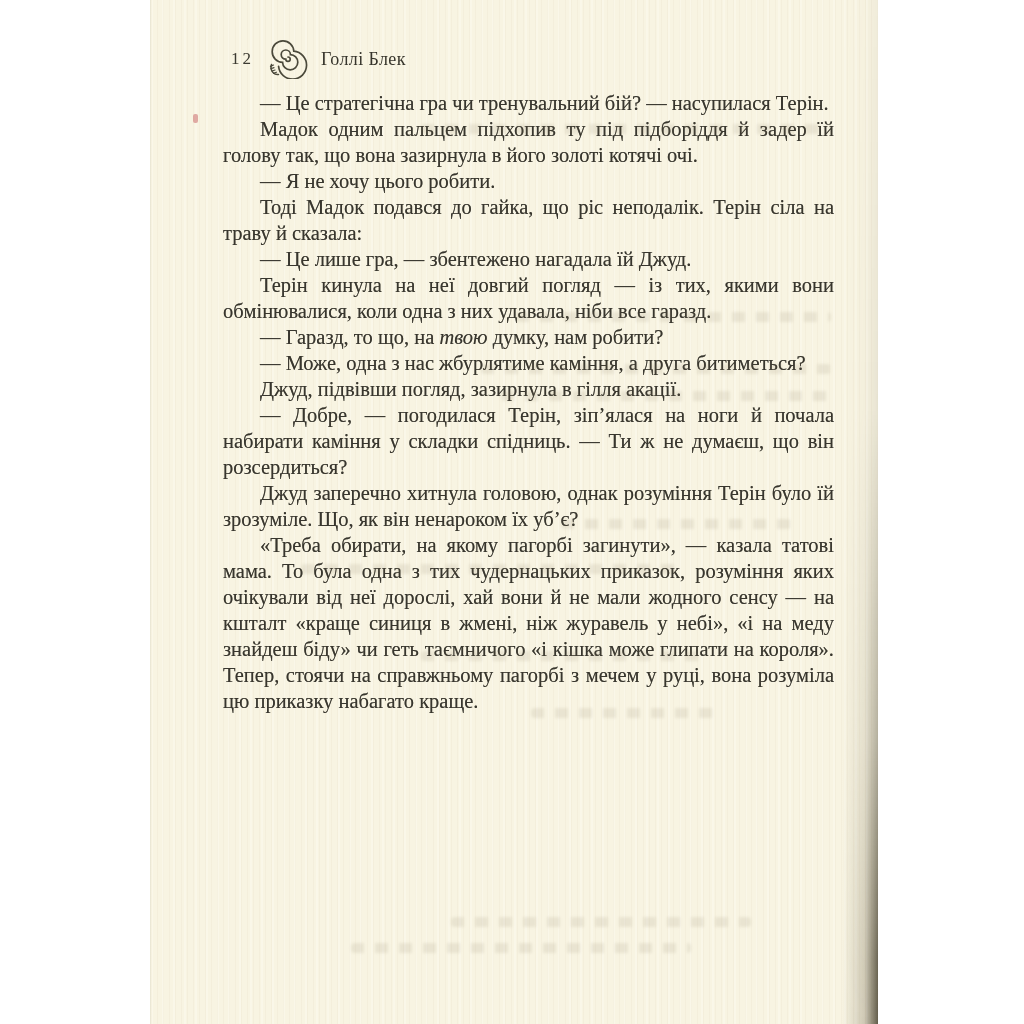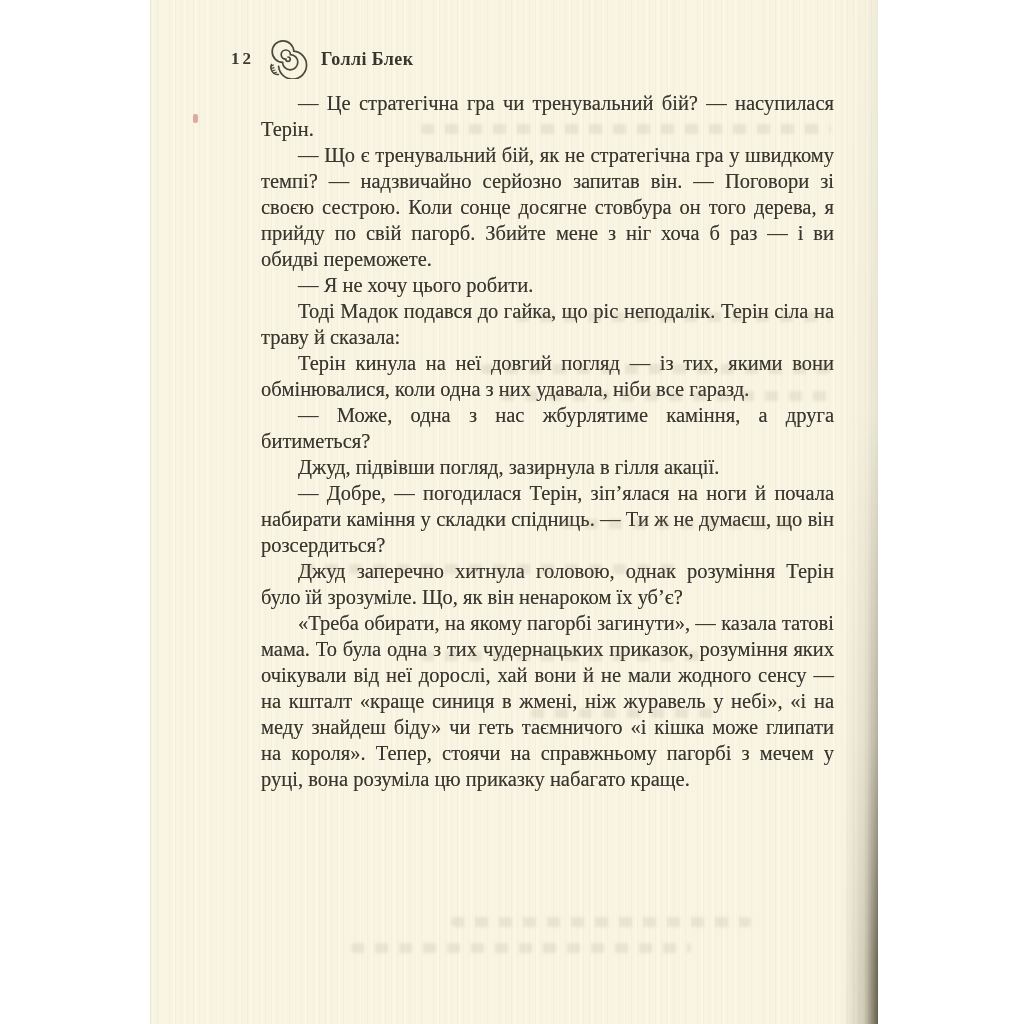--- a/index.html
+++ b/index.html
@@ -33,21 +33,20 @@
     mask-image: linear-gradient(to bottom, rgba(0,0,0,0.05) 0%, rgba(0,0,0,0.10) 40%, rgba(0,0,0,0.45) 72%, rgba(0,0,0,0.95) 94%, #000 100%);
     pointer-events: none;
   }
   .header {
     position: absolute;
     left: 80px; top: 38px;
     height: 42px;
     display: flex;
     align-items: center;
     color: #3a382f;
-    font-weight: bold;
   }
   .page-number {
     font-size: 17px;
     letter-spacing: 3px;
     margin-right: 12px;
     color: #3c3a31;
   }
   .ornament {
     width: 42px; height: 40px;
     margin-right: 13px;
@@ -62,21 +61,20 @@
   }
   .body-text {
     position: absolute;
     left: 72px; right: 44px;
     top: 90px;
     font-size: 20.5px;
     line-height: 26px;
     text-align: justify;
     color: #38362e;
     text-shadow: 0 0 0.5px rgba(56,54,46,0.55);
-    margin-left: 38px;
   }
   .body-text p {
     margin: 0;
     text-indent: 37px;
   }
   .body-text em {
     font-style: italic;
   }
   .ghost {
     position: absolute;
@@ -110,24 +108,26 @@
           <path d="M22 18 a2.2 2.2 0 1 1 -2.2 2.2 a4.6 4.6 0 1 1 4.6 -4.6 a7.6 7.6 0 1 1 -7.8 7.8 a10.8 10.8 0 1 1 11.2 -11.2 a14 14 0 1 1 -15.2 15.2" stroke="#4b493b" stroke-width="1.7" stroke-linecap="round"></path>
           <path d="M7.5 26 l-3 1.4 M8 28.6 l-3.2 1.1 M9 31 l-3 1 M10.4 33.2 l-2.8 1.2" stroke="#4b493b" stroke-width="1.2" stroke-linecap="round"></path>
           <path d="M5.5 25.5 q-1.5 4.5 1.5 8 q2.5 2.6 5.5 2" stroke="#4b493b" stroke-width="1.5" stroke-linecap="round"></path>
         </svg>
       </span>
       <span class="author">Голлі Блек</span>
     </div>
 
     <div class="body-text">
       <p>— Це стратегічна гра чи тренувальний бій? — насупилася Терін.</p>
-      <p>— Що є тренувальний бій, як не стратегічна гра у швидкому темпі? — надзвичайно серйозно запитав він. — Поговори зі своєю сестрою. Коли сонце досягне стовбура он того дерева, я прийду по свій пагорб. Збийте мене з ніг хоча б раз — і ви обидві переможете.</p>
+      <p>Мадок одним пальцем підхопив ту під підборіддя й задер їй голову так, що вона зазирнула в його золоті котячі очі.</p>
       <p>— Я не хочу цього робити.</p>
       <p>Тоді Мадок подався до гайка, що ріс неподалік. Терін сіла на траву й сказала:</p>
+      <p>— Це лише гра, — збентежено нагадала їй Джуд.</p>
       <p>Терін кинула на неї довгий погляд — із тих, якими вони обмінювалися, коли одна з них удавала, ніби все гаразд.</p>
+      <p><span>— Гаразд, то що, на </span><em>твою</em><span> думку, нам робити?</span></p>
       <p>— Може, одна з нас жбурлятиме каміння, а друга битиметься?</p>
       <p>Джуд, підвівши погляд, зазирнула в гілля акації.</p>
       <p>— Добре, — погодилася Терін, зіп’ялася на ноги й почала набирати каміння у складки спідниць. — Ти ж не думаєш, що він розсердиться?</p>
       <p>Джуд заперечно хитнула головою, однак розуміння Терін було їй зрозуміле. Що, як він ненароком їх уб’є?</p>
       <p>«Треба обирати, на якому пагорбі загинути», — казала татові мама. То була одна з тих чудернацьких приказок, розуміння яких очікували від неї дорослі, хай вони й не мали жодного сенсу — на кшталт «краще синиця в жмені, ніж журавель у небі», «і на меду знайдеш біду» чи геть таємничого «і кішка може глипати на короля». Тепер, стоячи на справжньому пагорбі з мечем у руці, вона розуміла цю приказку набагато краще.</p>
     </div>
 
     <div class="ghost" style="left:270px; top:124px; width:410px;"></div>
     <div class="ghost" style="left:365px; top:312px; width:315px;"></div>
     <div class="ghost" style="left:330px; top:364px; width:350px;"></div>

